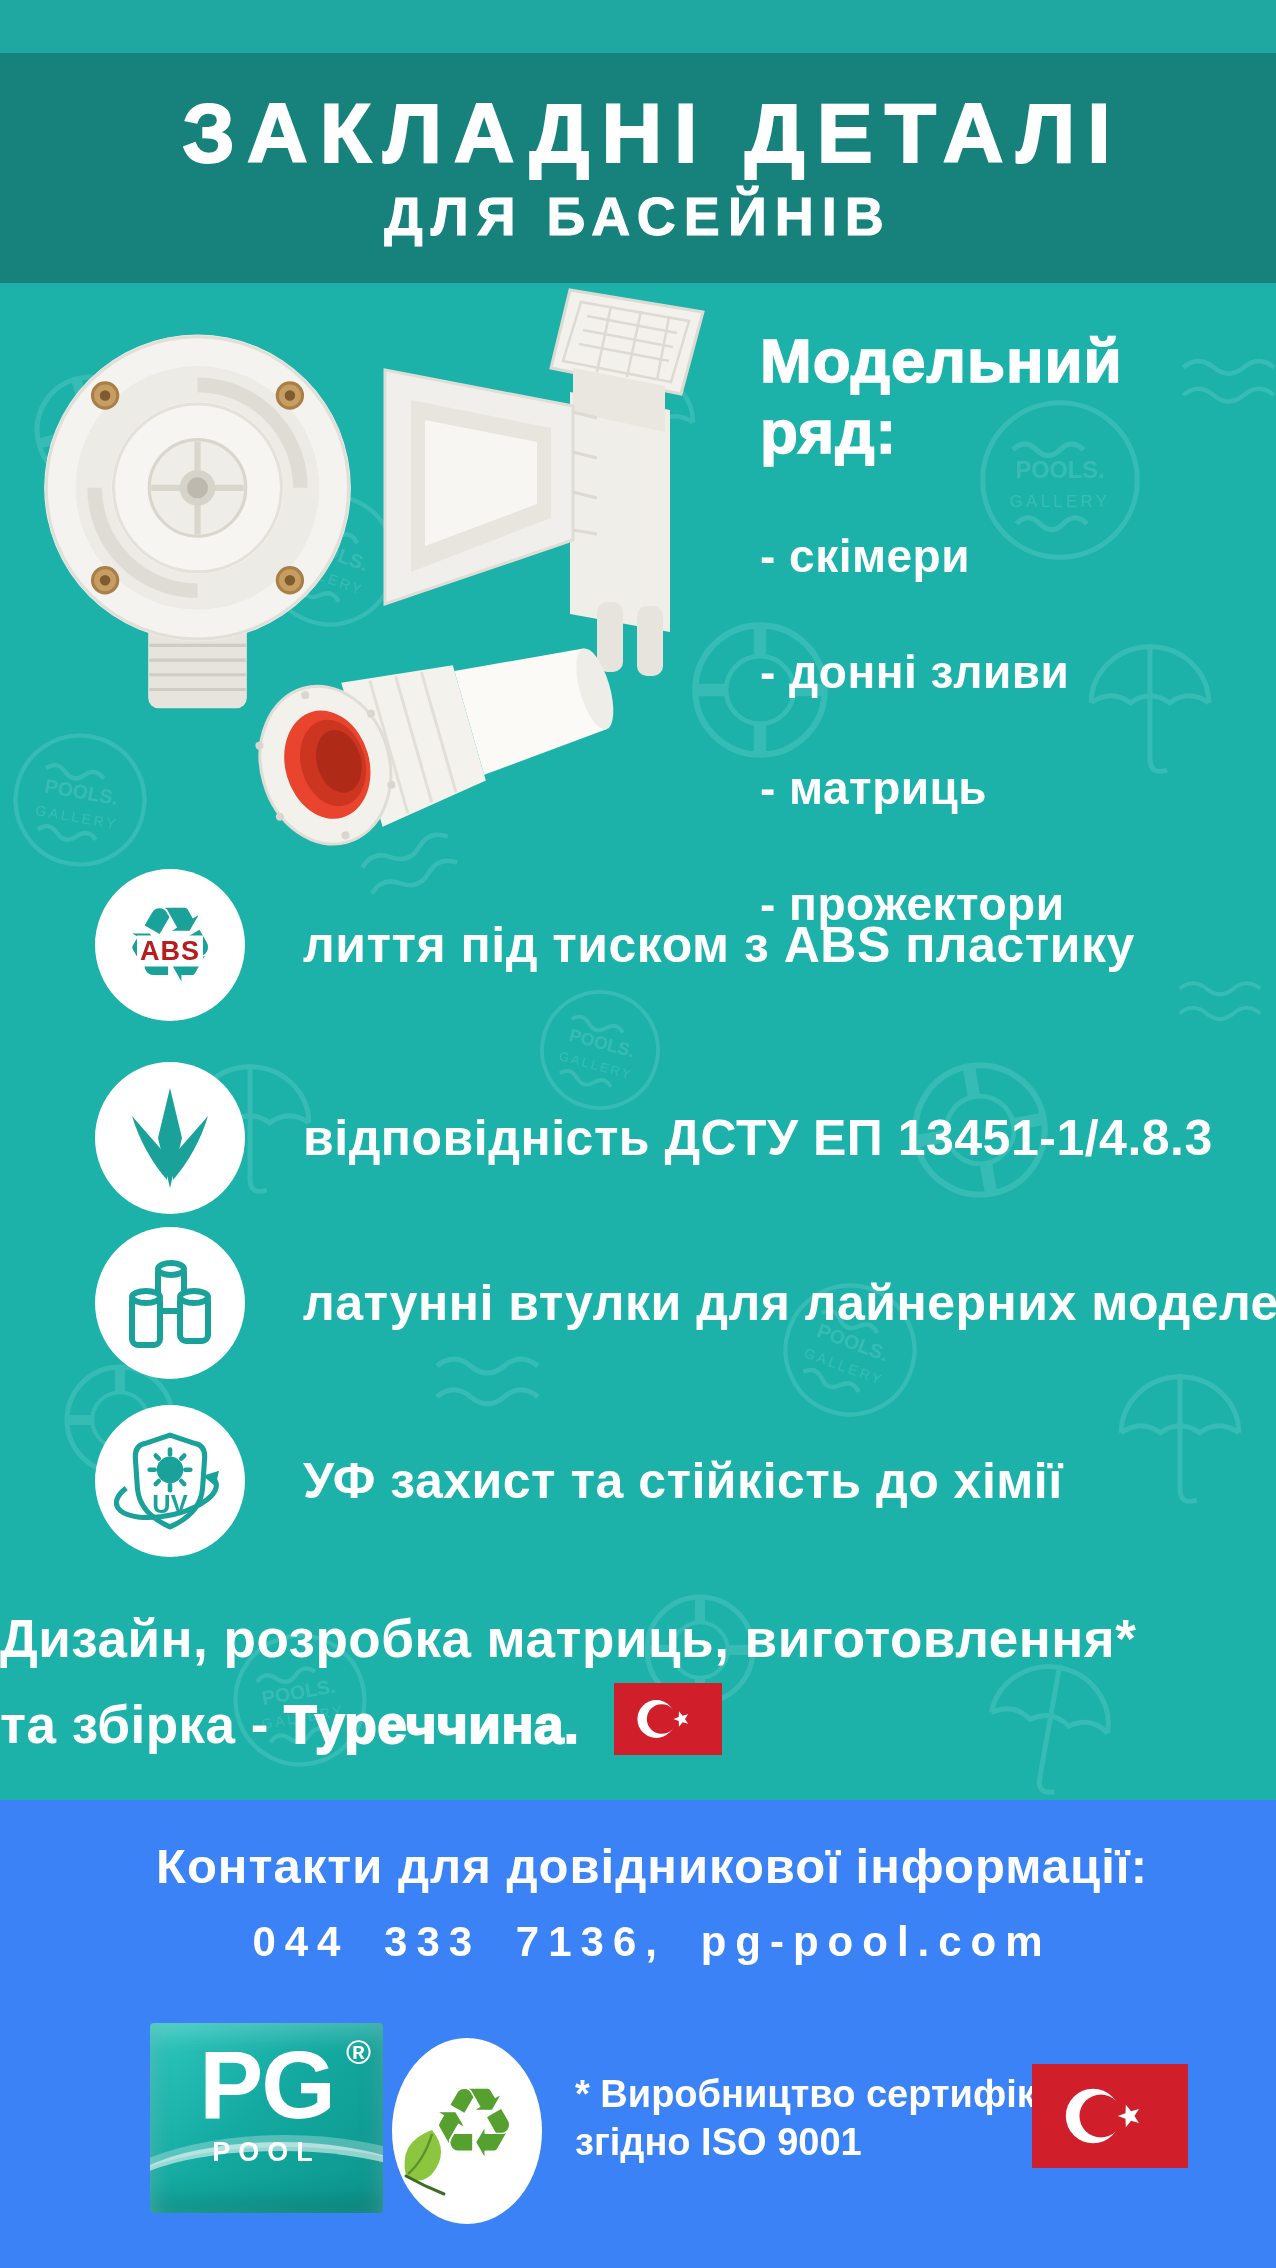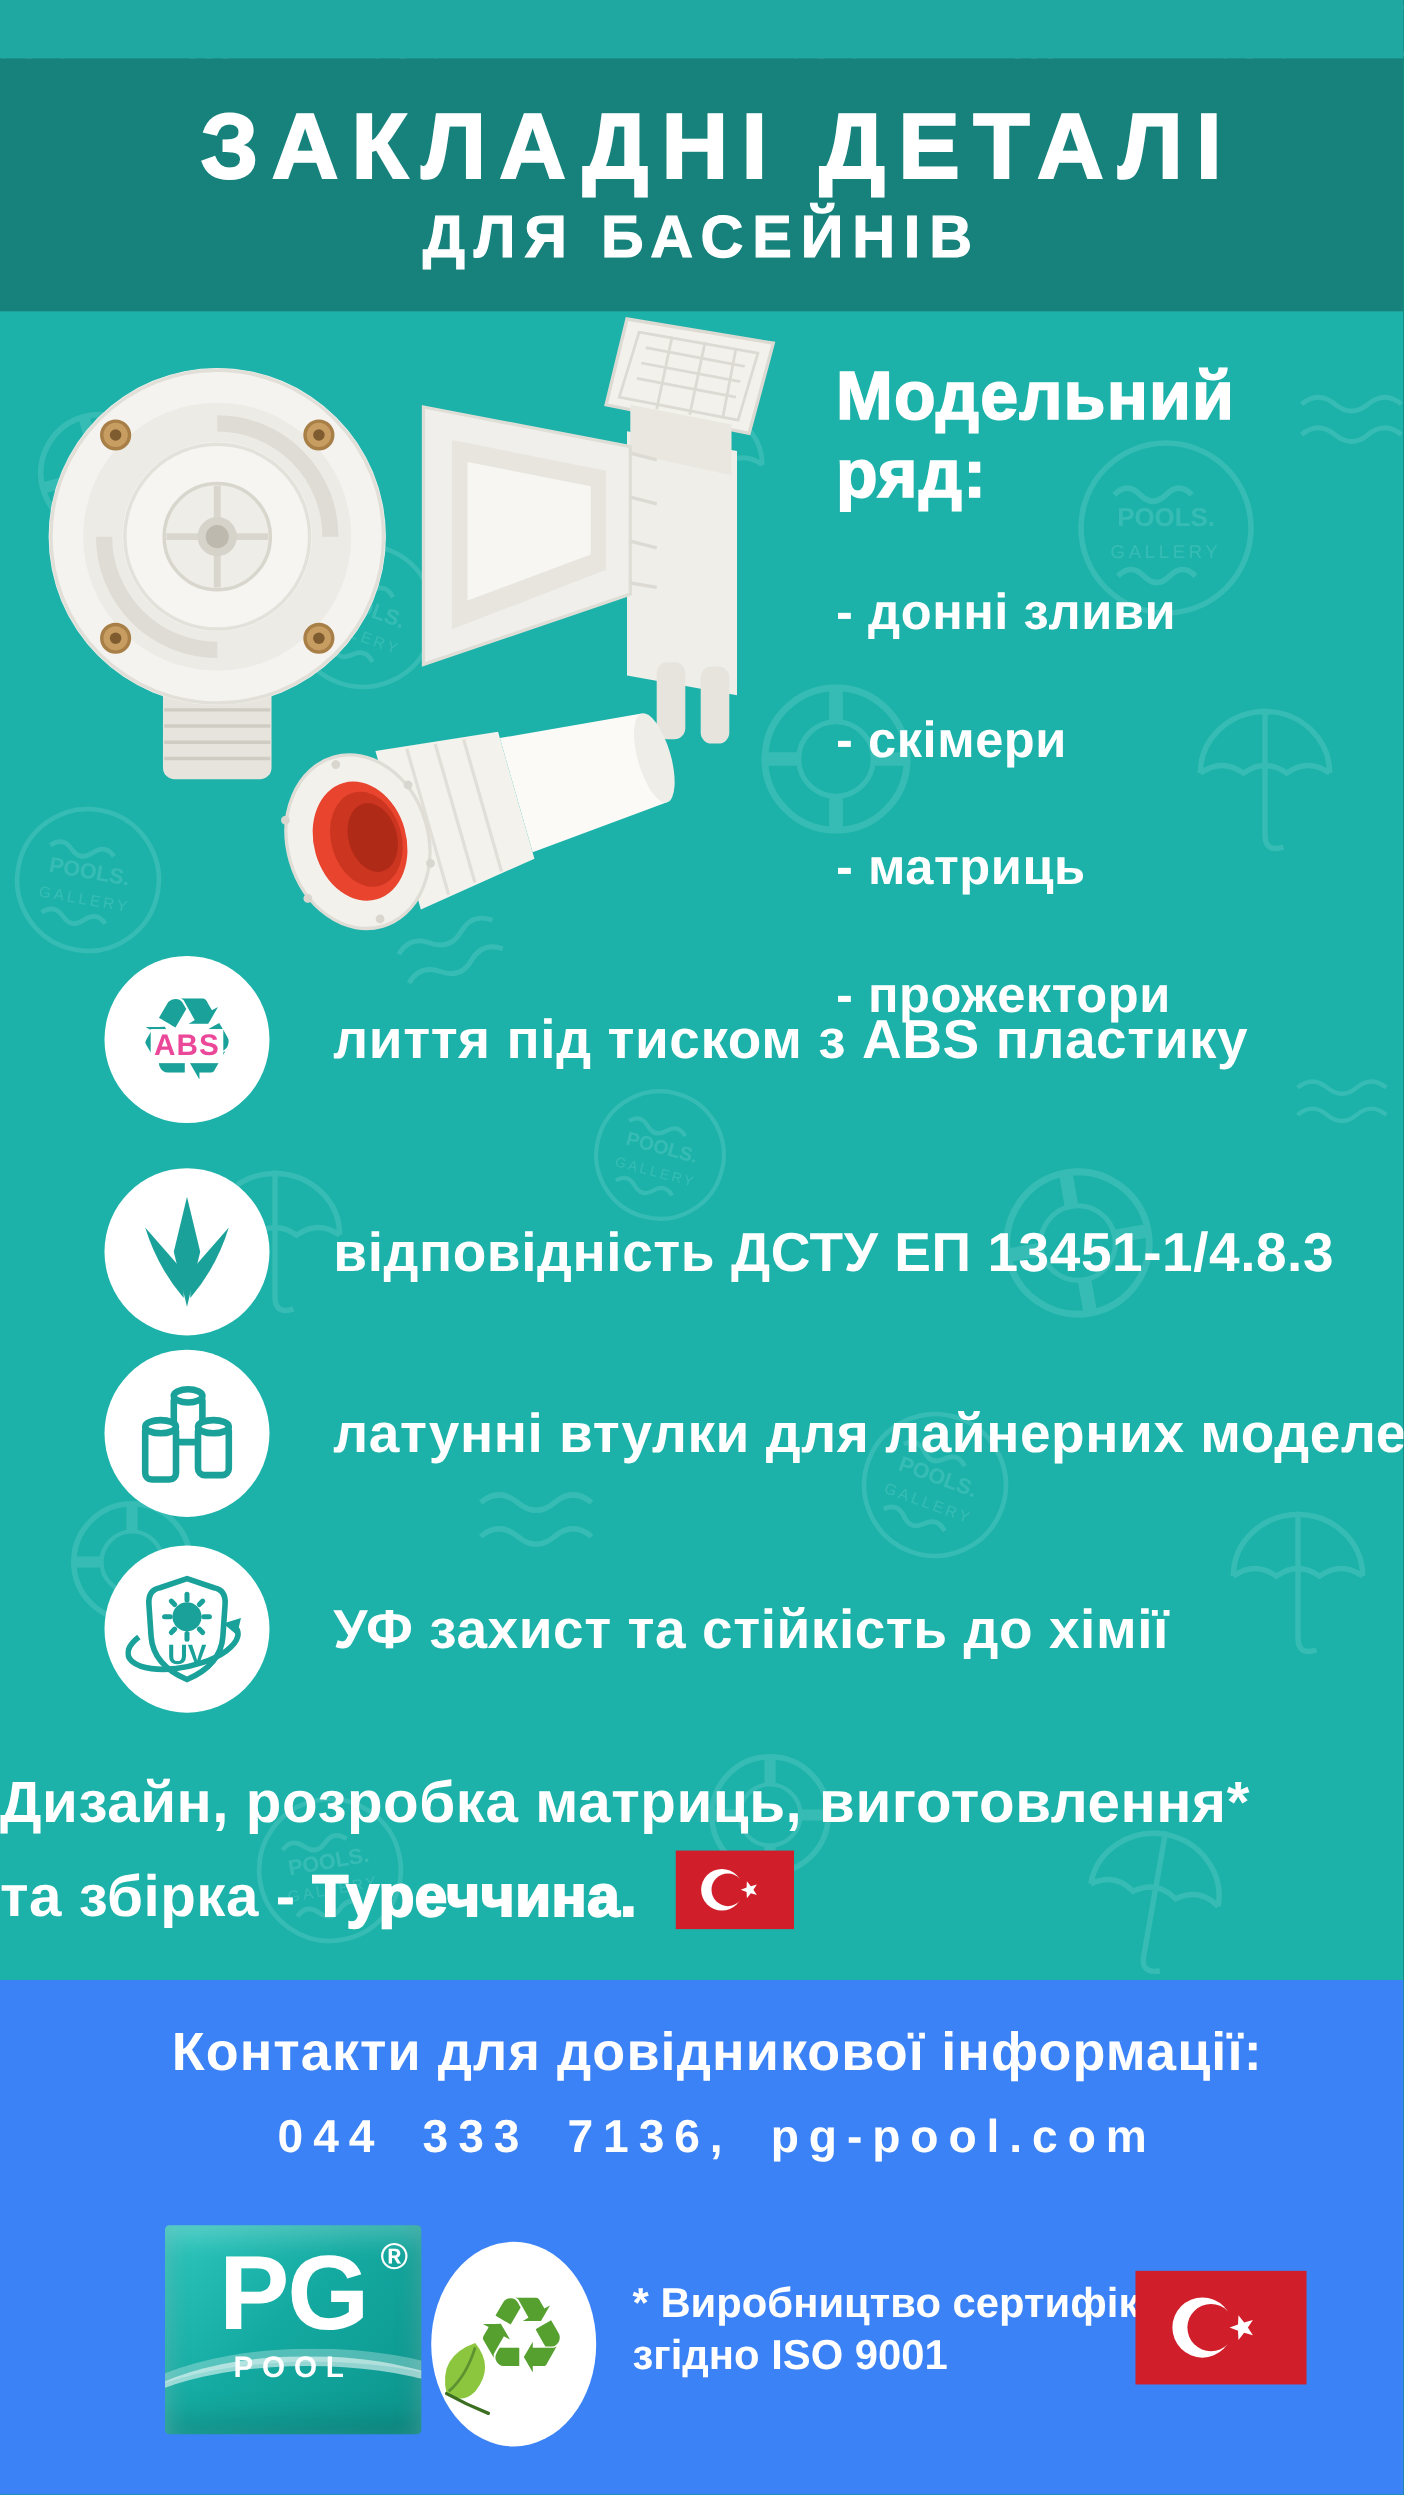--- a/index.html
+++ b/index.html
@@ -35,21 +35,21 @@
   .feature-row{position:absolute;left:95px;width:1150px;height:156px;display:flex;align-items:center;z-index:3;}
   #feature-abs{top:867px;}
   #feature-dstu{top:1060px;}
   #feature-brass{top:1225px;}
   #feature-uv{top:1403px;align-items:center;}
   .feat-icon{position:relative;width:150px;height:152px;border-radius:50%;background:#ffffff;
     flex:0 0 150px;display:flex;align-items:center;justify-content:center;}
   .feat-text{font-size:50px;font-weight:700;margin-left:58px;white-space:nowrap;letter-spacing:.5px;}
   .recycle-glyph{font-family:"DejaVu Sans",sans-serif;font-size:104px;color:#1aa29a;line-height:1;}
   .abs-label{position:absolute;left:50%;top:54%;transform:translate(-50%,-50%);
-    font-size:27px;font-weight:700;color:#ec4899;background:#ffffff;padding:0 3px;letter-spacing:1px;}
+    font-size:27px;font-weight:700;color:#b91c1c;background:#ffffff;padding:0 3px;letter-spacing:1px;}
   
   .production{position:absolute;left:0;top:1596px;width:100%;text-align:left;z-index:3;}
   .production-line{font-size:53px;font-weight:700;line-height:86px;letter-spacing:.5px;}
   .production-country{font-weight:700;-webkit-text-stroke:2px #ffffff;}
   .inline-flag{display:inline-block;width:108px;height:72px;vertical-align:-12px;margin-left:20px;}
   
   .footer-band{position:absolute;left:0;top:1800px;width:100%;height:468px;background:#3b82f6;z-index:2;padding-left:28px;}
   .contacts-heading{position:absolute;left:0;top:38px;width:100%;text-align:center;
     font-size:49px;font-weight:700;letter-spacing:1px;}
   .contacts-line{position:absolute;left:0;top:118px;width:100%;text-align:center;
@@ -228,22 +228,22 @@
           <circle cx="180" cy="184" r="4"></circle>
       </g>
       <ellipse cx="124" cy="147" rx="42" ry="55" fill="#e8442e"></ellipse>
       <ellipse cx="130" cy="147" rx="32" ry="44" fill="#cc3520"></ellipse>
       <ellipse cx="136" cy="147" rx="22" ry="32" fill="#b02a18"></ellipse>
     </g>
   </svg>
 
   <div class="models">
     <div class="models-heading">Модельний ряд:</div>
+    <div class="models-item">- скімери</div>
     <div class="models-item">- донні зливи</div>
-    <div class="models-item">- скімери</div>
     <div class="models-item">- матриць</div>
     <div class="models-item">- прожектори</div>
   </div>
 
   <div class="feature-row" id="feature-abs">
     <div class="feat-icon">
       <span class="recycle-glyph">♻</span>
       <span class="abs-label">ABS</span>
     </div>
     <div class="feat-text">лиття під тиском з ABS пластику</div>

